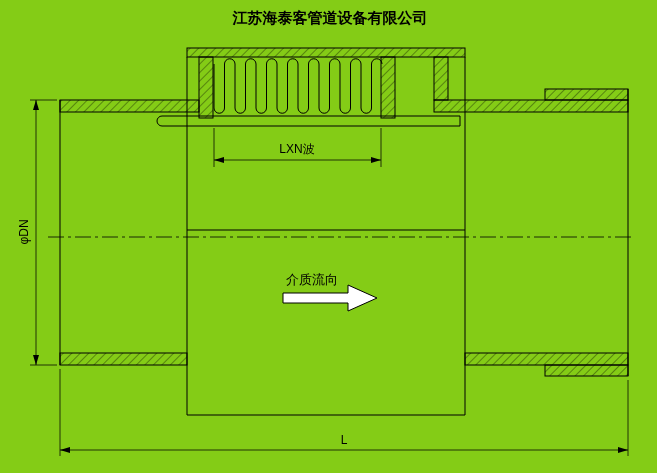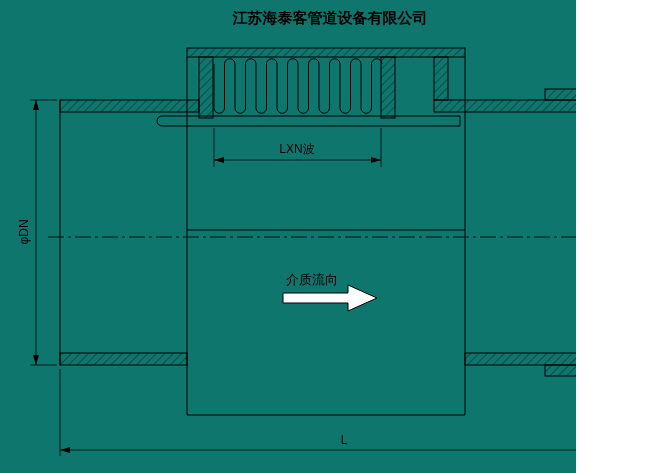--- a/index.html
+++ b/index.html
@@ -2,23 +2,23 @@
 <html><head>
 <meta charset="utf-8">
 <style>
   html, body {
     margin: 0;
     padding: 0;
     background: #ffffff;
   }
   .canvas {
     position: relative;
-    width: 576px;
+    width: 657px;
     height: 473px;
-    background: #0f766e;
+    background: #84cc16;
     overflow: hidden;
     font-family: "Liberation Sans", sans-serif;
   }
   svg { display: block; }
   text {
     font-family: "Liberation Sans", sans-serif;
     fill: #000000;
   }
   .title-text {
     font-size: 15px;

